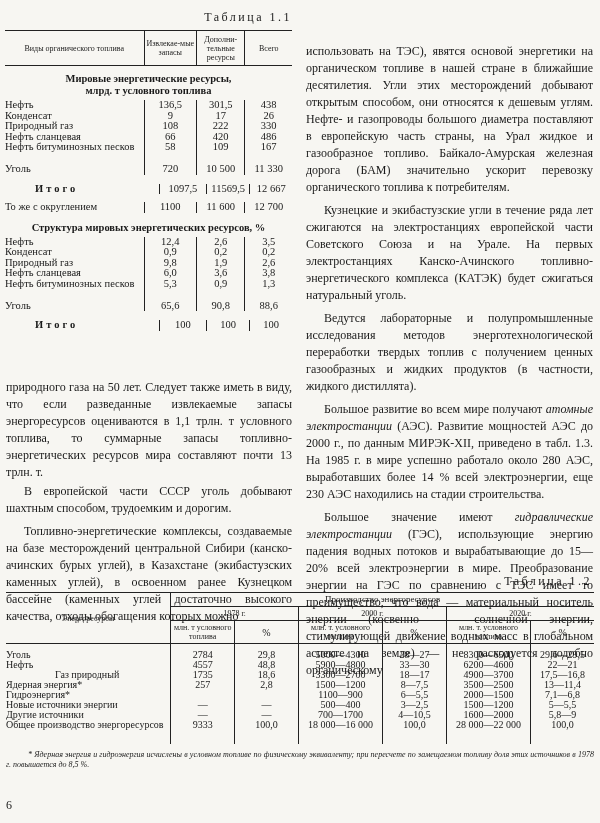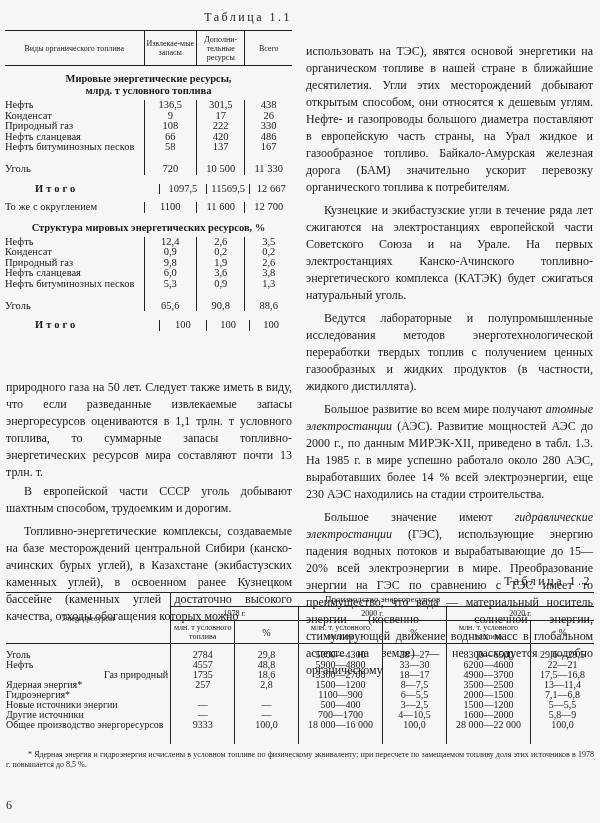--- a/index.html
+++ b/index.html
@@ -65,21 +65,21 @@
       </div>
       <div class="row">
         <div class="lbl" style="width: 140px;">Нефть сланцевая</div>
         <div class="c1 v">66</div>
         <div class="c2 v">420</div>
         <div class="c3 v">486</div>
       </div>
       <div class="row" style="height: 22px;">
         <div class="lbl" style="width: 140px;">Нефть битуминозных песков</div>
         <div class="c1 v">58</div>
-        <div class="c2 v">137</div>
+        <div class="c2 v">109</div>
         <div class="c3 v">167</div>
       </div>
       <div class="row" style="margin-top: 0px;">
         <div class="lbl" style="width: 140px;">Уголь</div>
         <div class="c1 v">720</div>
         <div class="c2 v">10 500</div>
         <div class="c3 v">11 330</div>
       </div>
       <div class="row" style="margin-top: 9px; margin-bottom: 8px;">
         <div class="lbl itogo" style="width: 140px;">Итого</div>
@@ -191,21 +191,21 @@
         <tr>
           <td style="text-align: left; padding-left: 0px;">Нефть</td>
           <td class="vl">4557</td>
           <td class="vl">48,8</td>
           <td class="vl">5900—4800</td>
           <td class="vl">33—30</td>
           <td class="vl">6200—4600</td>
           <td class="vl">22—21</td>
         </tr>
         <tr>
-          <td style="text-align: right; padding-left: 0px;">Газ природный</td>
+          <td style="text-align: center; padding-left: 0px;">Газ природный</td>
           <td class="vl">1735</td>
           <td class="vl">18,6</td>
           <td class="vl">3300—2700</td>
           <td class="vl">18—17</td>
           <td class="vl">4900—3700</td>
           <td class="vl">17,5—16,8</td>
         </tr>
         <tr>
           <td style="text-align: left; padding-left: 0px;">Ядерная энергия*</td>
           <td class="vl">257</td>
@@ -246,16 +246,16 @@
           <td style="text-align: left; padding-left: 0px; padding-bottom: 14px; margin-left: 21px;">Общее производство энергоресурсов</td>
           <td class="vl" style="padding-bottom: 14px;">9333</td>
           <td class="vl" style="padding-bottom: 14px;">100,0</td>
           <td class="vl" style="padding-bottom: 14px;">18 000—16 000</td>
           <td class="vl" style="padding-bottom: 14px;">100,0</td>
           <td class="vl" style="padding-bottom: 14px;">28 000—22 000</td>
           <td class="vl" style="padding-bottom: 14px;">100,0</td>
         </tr>
       </tbody>
   </table>
-  <div class="foot" style="margin-top:6px; text-indent:22px; text-align:justify;">* Ядерная энергия и гидроэнергия исчислены в условном топливе по физическому эквиваленту; при пересчете по замещаемом топливу доля этих источников в 1978 г. повышается до 8,5 %.</div>
+  <div class="foot" style="margin-top:6px; text-indent:22px; text-align:justify;font-style:italic;">* Ядерная энергия и гидроэнергия исчислены в условном топливе по физическому эквиваленту; при пересчете по замещаемом топливу доля этих источников в 1978 г. повышается до 8,5 %.</div>
 </div>
 
 <div class="abs" style="left:6px; top:798px; font-size:12px;">6</div>
 
 </body></html>

